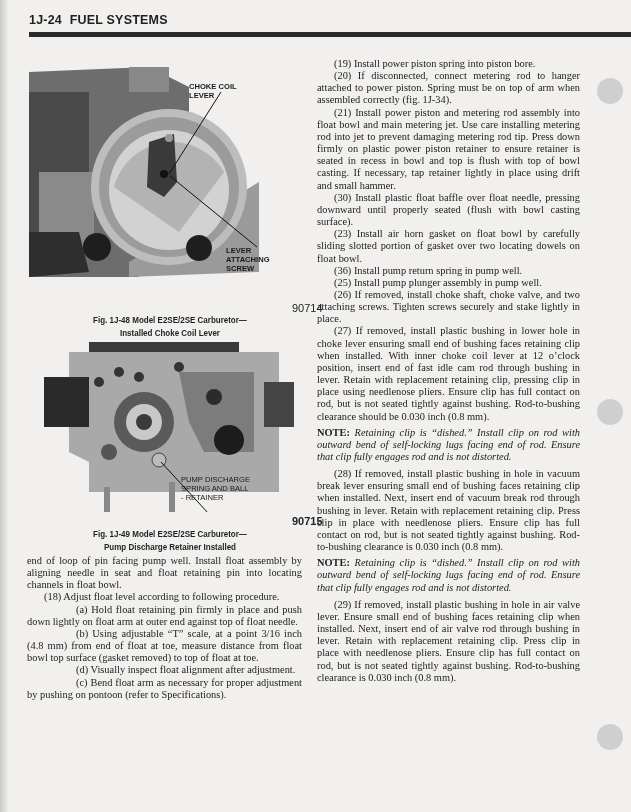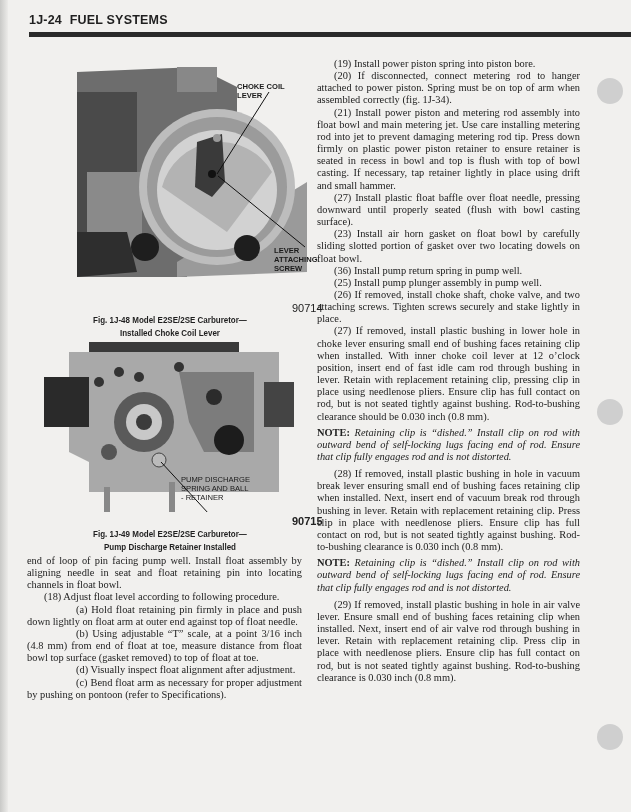--- a/index.html
+++ b/index.html
@@ -32,21 +32,21 @@
 <div class="header">
   <span class="pg">1J-24</span>
   <span>FUEL SYSTEMS</span>
 </div>
 <div class="rule"></div>
 
 <div class="hole" style="top:78px;"></div>
 <div class="hole" style="top:399px;"></div>
 <div class="hole" style="top:724px;"></div>
 
-<div class="fig" style="left:29px; top:62px; width:282px; height:250px;margin-left:48px;">
+<div class="fig" style="left:29px; top:62px; width:282px; height:250px;">
   <svg width="282" height="250" viewBox="0 0 282 250">
     <rect x="0" y="0" width="282" height="250" fill="#f1f0ee"></rect>
     <path d="M0,10 L120,5 L160,25 L160,110 L110,160 L110,215 L60,215 L0,215 Z" fill="#6d6d6d"></path>
     <rect x="0" y="30" width="60" height="140" fill="#4a4a4a"></rect>
     <rect x="10" y="110" width="55" height="80" fill="#8a8a8a"></rect>
     <path d="M0,170 L50,170 L60,210 L0,215 Z" fill="#2e2e2e"></path>
     <path d="M100,200 L230,120 L230,210 L100,215 Z" fill="#9a9a9a"></path>
     <circle cx="140" cy="125" r="78" fill="#bdbdbd"></circle>
     <circle cx="140" cy="125" r="70" fill="#9b9b9b"></circle>
     <circle cx="140" cy="128" r="60" fill="#d2d2d2"></circle>
@@ -111,21 +111,21 @@
   <p class="ind2">(a) Hold float retaining pin firmly in place and push down lightly on float arm at outer end against top of float needle.</p>
   <p class="ind2">(b) Using adjustable “T” scale, at a point 3/16 inch (4.8 mm) from end of float at toe, measure distance from float bowl top surface (gasket removed) to top of float at toe.</p>
   <p class="ind2">(d) Visually inspect float alignment after adjustment.</p>
   <p class="ind2">(c) Bend float arm as necessary for proper adjustment by pushing on pontoon (refer to Specifications).</p>
 </div>
 
 <div class="col" style="left:317px; top:58px; width:263px;">
   <p class="ind">(19) Install power piston spring into piston bore.</p>
   <p class="ind">(20) If disconnected, connect metering rod to hanger attached to power piston. Spring must be on top of arm when assembled correctly (fig. 1J-34).</p>
   <p class="ind">(21) Install power piston and metering rod assembly into float bowl and main metering jet. Use care installing metering rod into jet to prevent damaging metering rod tip. Press down firmly on plastic power piston retainer to ensure retainer is seated in recess in bowl and top is flush with top of bowl casting. If necessary, tap retainer lightly in place using drift and small hammer.</p>
-  <p class="ind">(27) Install plastic float baffle over float needle, pressing downward until properly seated (flush with bowl casting surface).</p>
+  <p class="ind">(30) Install plastic float baffle over float needle, pressing downward until properly seated (flush with bowl casting surface).</p>
   <p class="ind">(23) Install air horn gasket on float bowl by carefully sliding slotted portion of gasket over two locating dowels on float bowl.</p>
   <p class="ind">(36) Install pump return spring in pump well.</p>
   <p class="ind">(25) Install pump plunger assembly in pump well.</p>
   <p class="ind">(26) If removed, install choke shaft, choke valve, and two attaching screws. Tighten screws securely and stake lightly in place.</p>
   <p class="ind">(27) If removed, install plastic bushing in lower hole in choke lever ensuring small end of bushing faces retaining clip when installed. With inner choke coil lever at 12 o’clock position, insert end of fast idle cam rod through bushing in lever. Retain with replacement retaining clip, pressing clip in place using needlenose pliers. Ensure clip has full contact on rod, but is not seated tightly against bushing. Rod-to-bushing clearance should be 0.030 inch (0.8 mm).</p>
   <p class="note">
     <b>NOTE:</b>
     <i>Retaining clip is “dished.” Install clip on rod with outward bend of self-locking lugs facing end of rod. Ensure that clip fully engages rod and is not distorted.</i>
   </p>
   <p class="ind">(28) If removed, install plastic bushing in hole in vacuum break lever ensuring small end of bushing faces retaining clip when installed. Next, insert end of vacuum break rod through bushing in lever. Retain with replacement retaining clip. Press clip in place with needlenose pliers. Ensure clip has full contact on rod, but is not seated tightly against bushing. Rod-to-bushing clearance is 0.030 inch (0.8 mm).</p>

